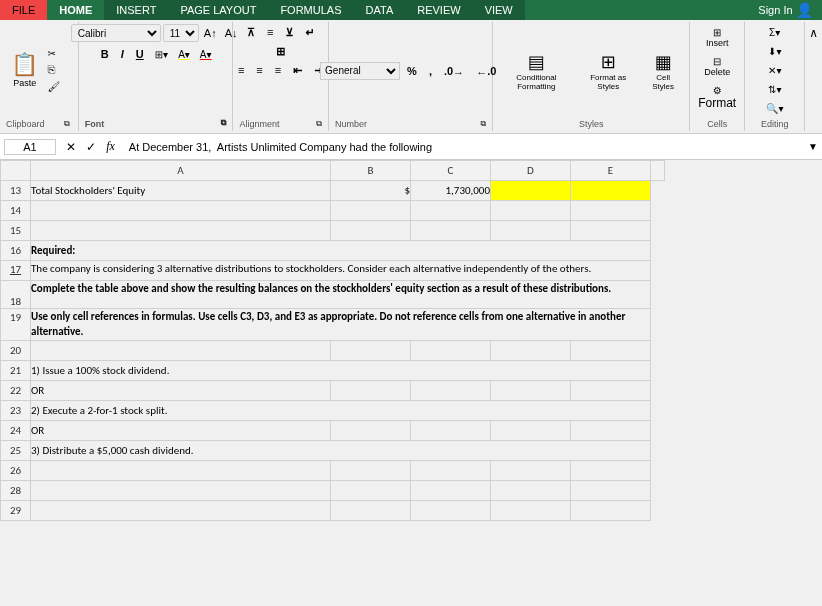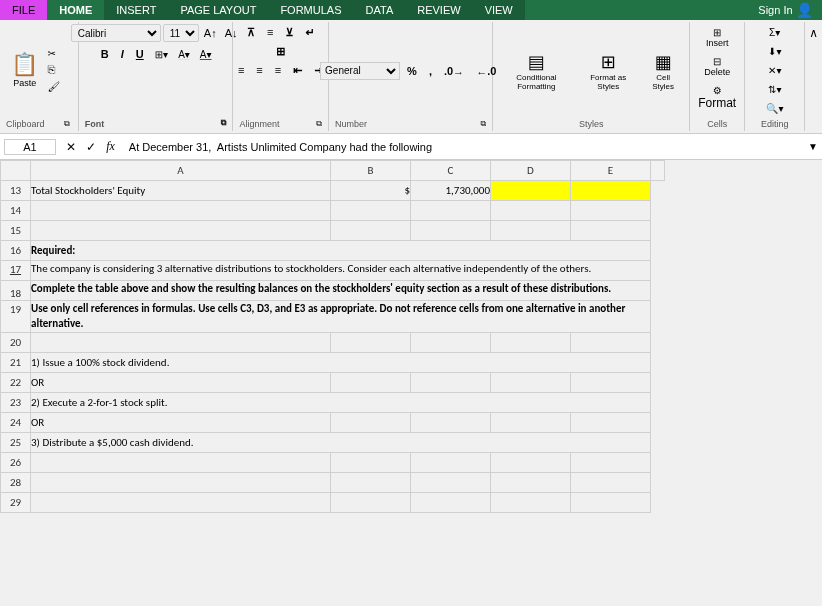--- a/index.html
+++ b/index.html
@@ -2,21 +2,21 @@
 <html><head>
   <meta charset="utf-8">
   <style>
     * { margin: 0; padding: 0; box-sizing: border-box; }
     body { font-family: 'Segoe UI', Arial, sans-serif; font-size: 11px; background: #f0f0f0; width: 822px; height: 606px; overflow: hidden; }
 
     
     .ribbon { background: #217346; }
     .ribbon-tabs { display: flex; background: #1a5c38; }
     .ribbon-tab { padding: 4px 12px; font-size: 11px; color: #fff; cursor: pointer; }
-    .ribbon-tab.active { background: #d946ef; color: #000; }
+    .ribbon-tab.active { background: #ef4444; color: #000; }
 
     .ribbon-body { background: #f0f0f0; border-bottom: 1px solid #ccc; display: flex; align-items: stretch; padding: 2px 0; }
 
     .ribbon-group { display: flex; flex-direction: column; align-items: center; padding: 2px 6px; border-right: 1px solid #ccc; }
     .ribbon-group-label { font-size: 9px; color: #555; margin-top: auto; padding-top: 2px; }
     .ribbon-group-content { display: flex; align-items: center; gap: 2px; flex: 1; }
 
     .rb-btn { display: flex; flex-direction: column; align-items: center; justify-content: center; padding: 2px 4px; cursor: pointer; border: 1px solid transparent; border-radius: 2px; min-width: 28px; font-size: 10px; }
 
     .rb-btn-lg { flex-direction: column; min-width: 40px; padding: 4px; }
@@ -326,21 +326,21 @@
           <td style="border:none;"></td>
         </tr>
 
         <tr style="height:auto;">
           <td class="row-header" style="vertical-align:top; padding-top:2px;text-decoration:underline;">17</td>
           <td class="cell text-wrap" colspan="5" style="border-right:1px solid #d0d0d0; height:auto;">The company is considering 3 alternative distributions to stockholders.  Consider each alternative independently of the others.</td>
           <td style="border:none;"></td>
         </tr>
 
         <tr style="height:auto;">
-          <td class="row-header" style="vertical-align:top; padding-top:6px;margin-left:40px;">18</td>
+          <td class="row-header" style="vertical-align:top; padding-top:14px;margin-left:40px;">18</td>
           <td class="cell text-wrap cell-bold" colspan="5" style="border-right:1px solid #d0d0d0; height:auto;">Complete the table above and show the resulting balances on the stockholders' equity section as a result of these distributions.</td>
           <td style="border:none;"></td>
         </tr>
 
         <tr style="height:auto;">
           <td class="row-header" style="vertical-align:top; padding-top:2px;">19</td>
           <td class="cell text-wrap" colspan="5" style="border-right:1px solid #d0d0d0; font-weight:bold; height:auto;">Use only cell references in formulas.  Use cells C3, D3, and E3 as appropriate.  Do not reference cells from one alternative in another alternative.</td>
           <td style="border:none;"></td>
         </tr>
 

